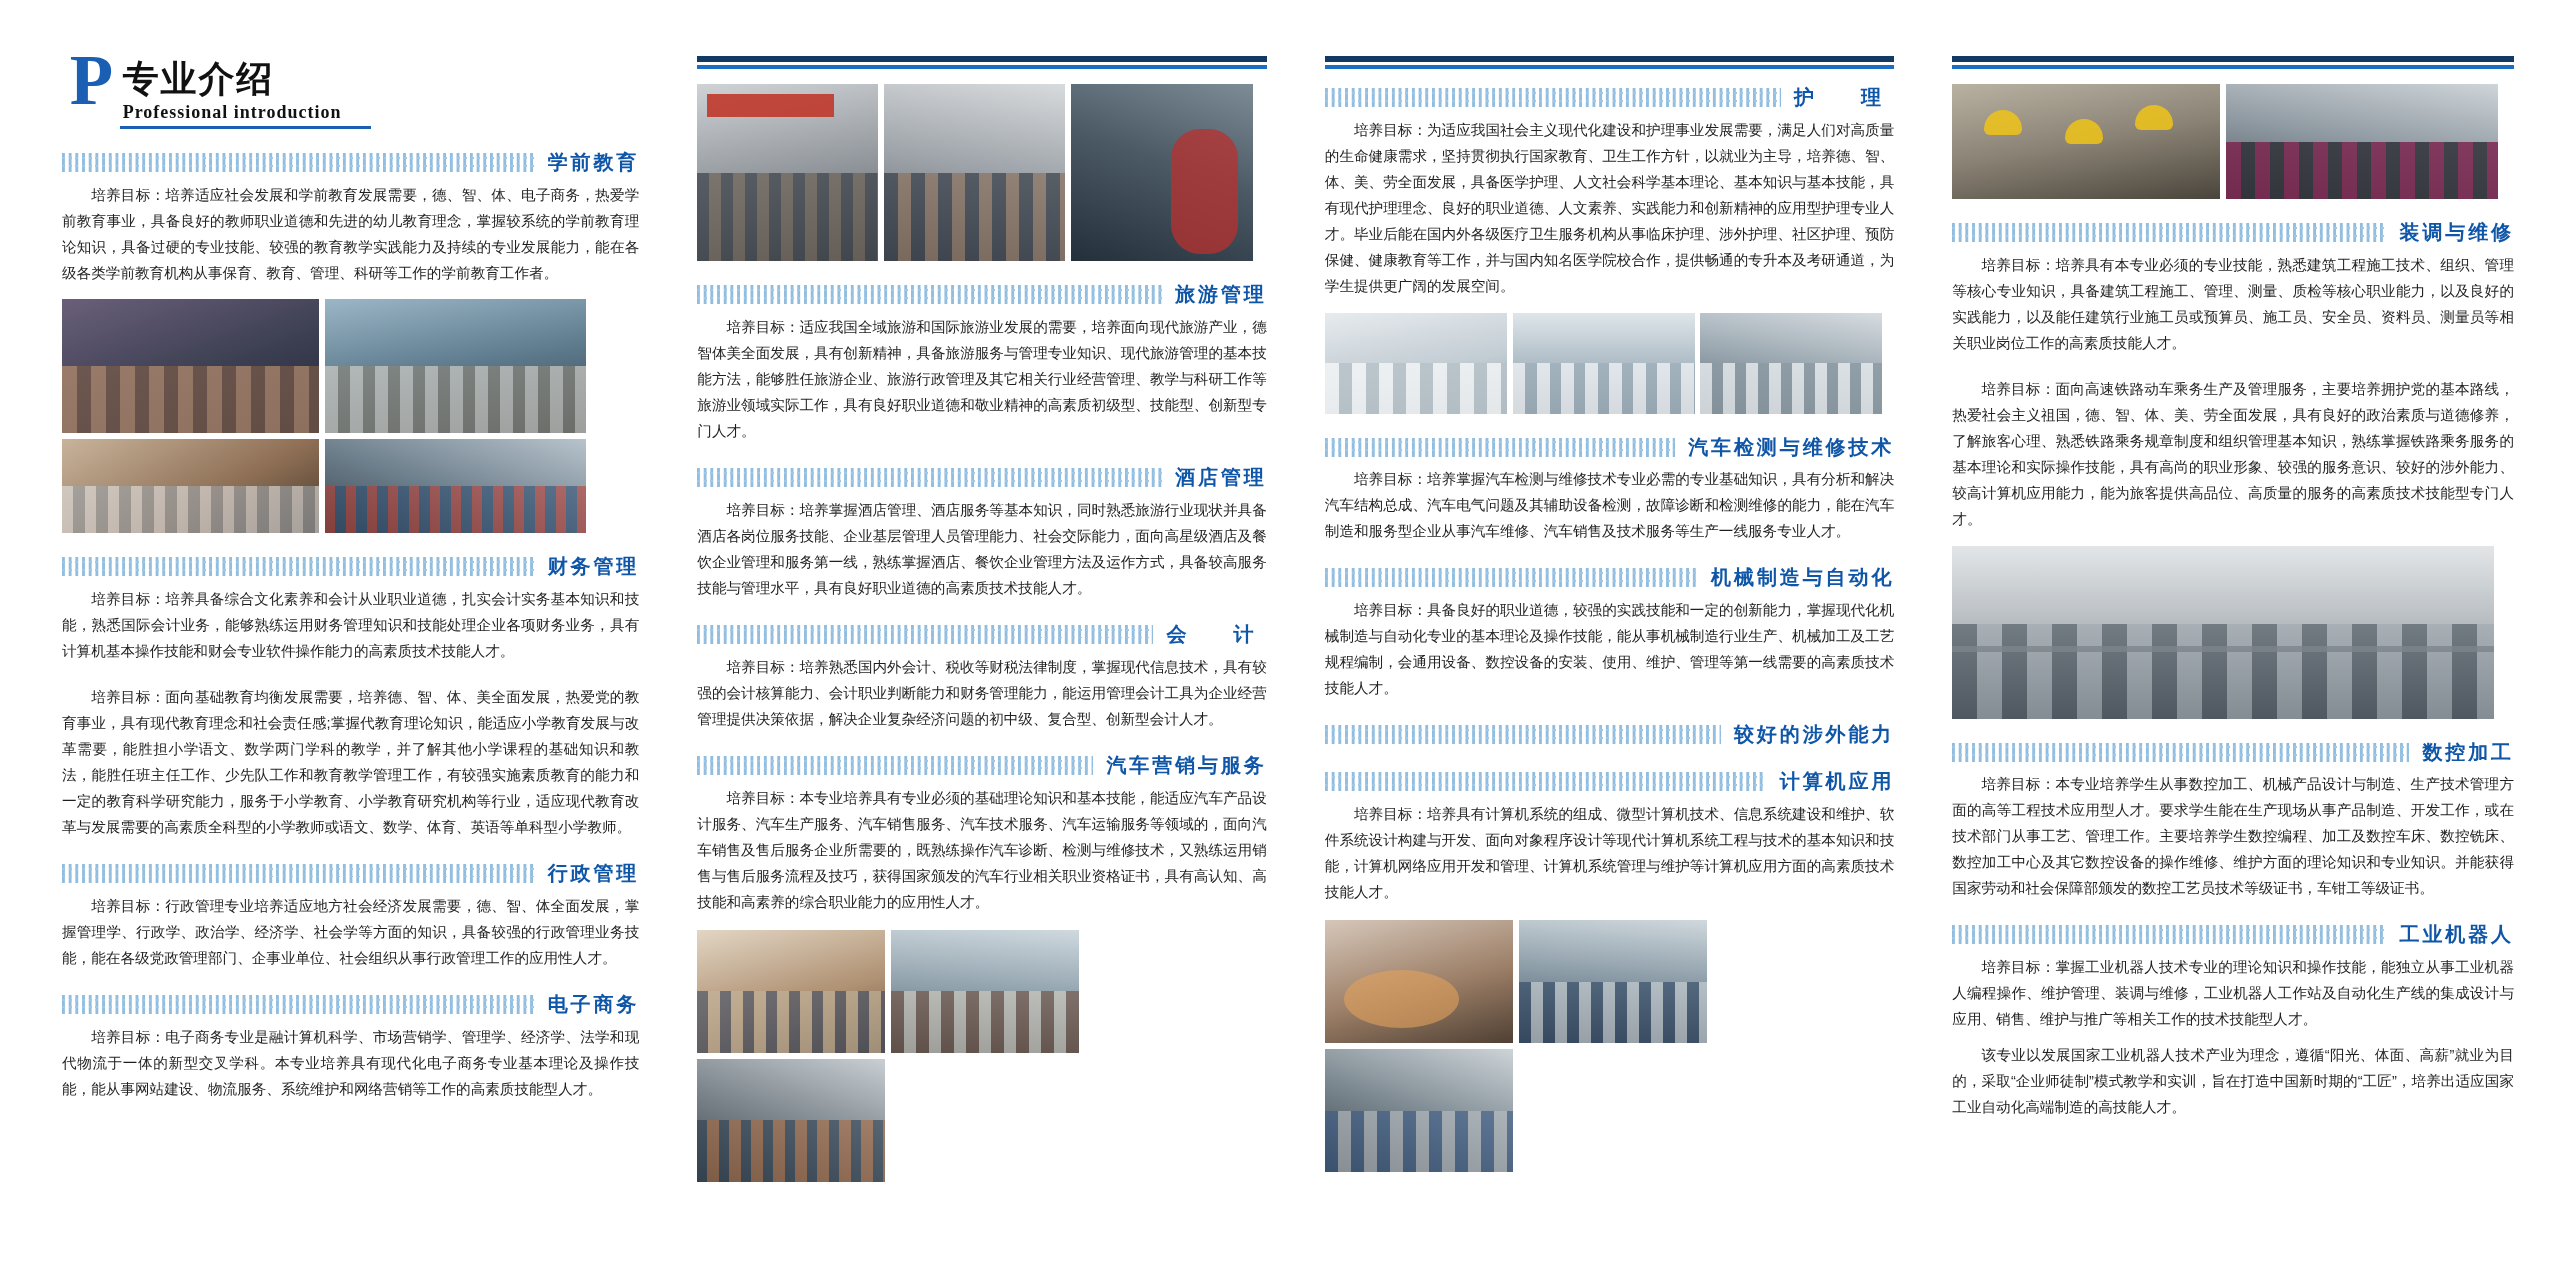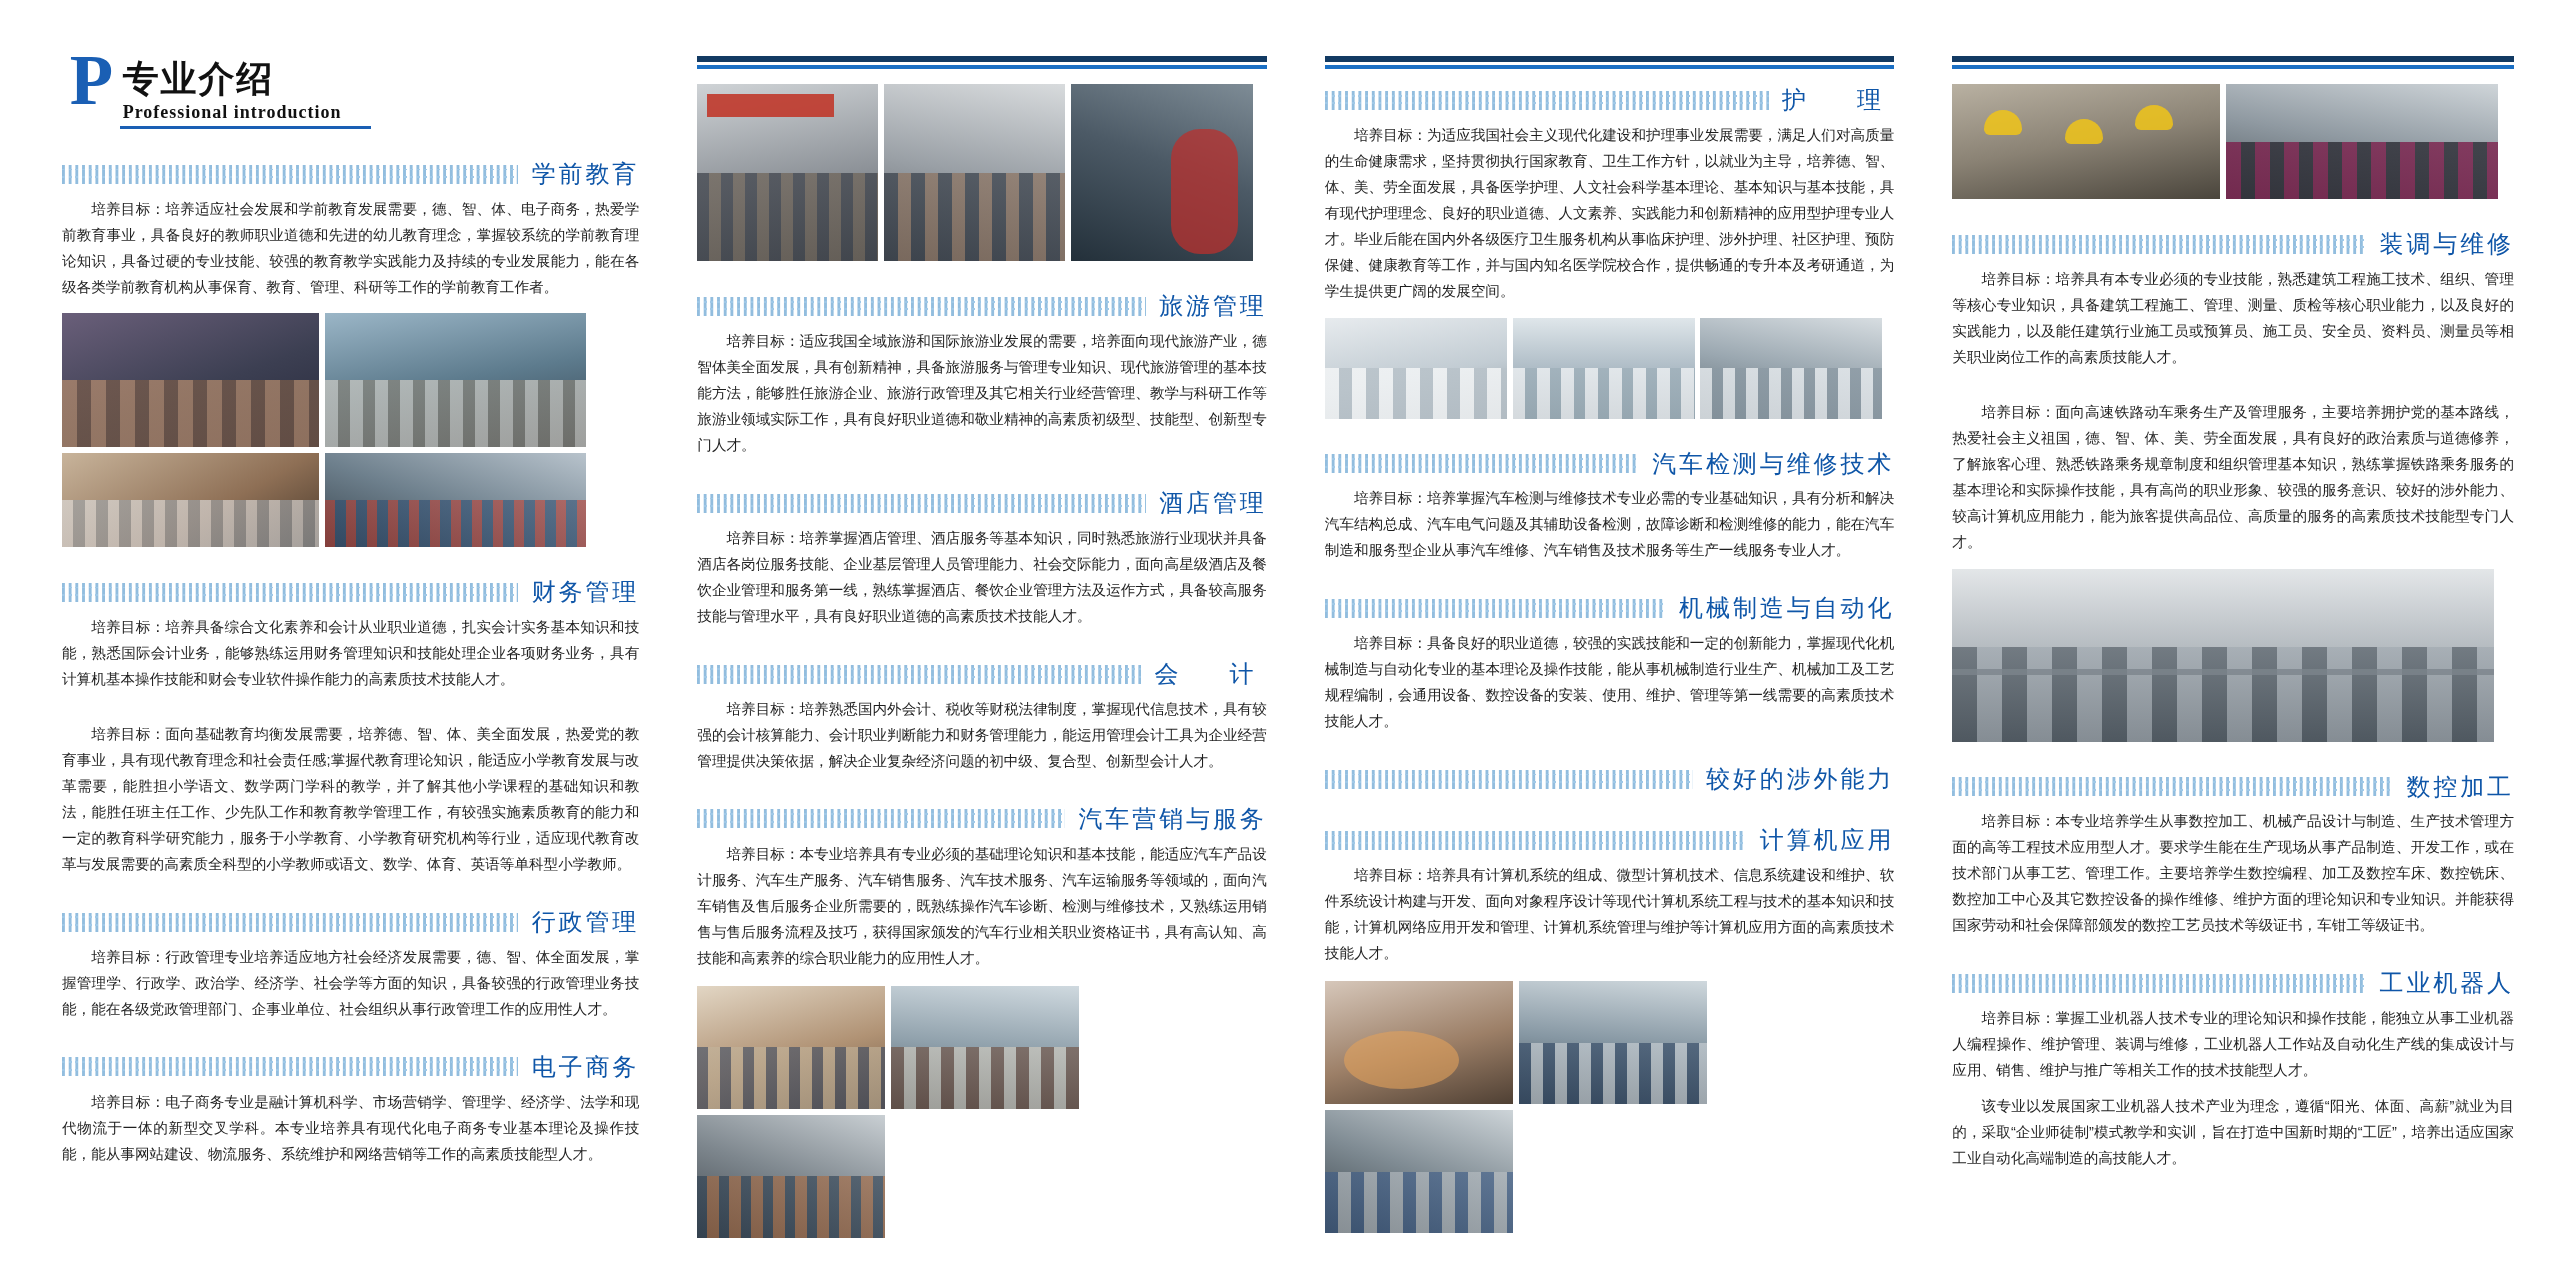--- a/index.html
+++ b/index.html
@@ -33,39 +33,39 @@
     font-size:18px;color:#111;letter-spacing:1px;margin-top:1.9px;font-weight:600;
   }
   .logo-underline{height:2.9px;background:#1a5fb4;width:251px;margin:3.8px 0 0 58px;}
 
   
   .top-rule{margin-top:5.8px;margin-bottom:15.3px;}
   .top-rule .bar1{height:6.7px;background:#123a63;width:100%;}
   .top-rule .bar2{height:3.8px;background:#1a6fc4;width:100%;margin-top:2.9px;}
 
   
-  .sec{margin-top:29px;}
+  .sec{margin-top:20px;}
   .sec-head{display:flex;align-items:center;justify-content:flex-end;gap:0;margin-bottom:5.8px;}
   .sec-dots{
     flex:1 1 auto;height:19px;margin-right:13.4px;
     background-image:
       repeating-linear-gradient(to right,#7fb2d9 0 2.9px,transparent 2.9px 6.7px);
     background-size:6.7px 1.9px;
     background-repeat:repeat;
     opacity:.85;
     position:relative;
   }
   .sec-dots::before,.sec-dots::after{
     content:"";position:absolute;left:0;right:0;height:1.9px;
     background-image:repeating-linear-gradient(to right,#8fbfe3 0 2.9px,transparent 2.9px 6.7px);
   }
   .sec-dots::before{top:3.8px;}
   .sec-dots::after{top:11.5px;}
   .sec-title{
-    font-size:24px;font-weight:400;color:#0f56a8;letter-spacing:2.9px;white-space:nowrap;
+    font-size:20px;font-weight:700;color:#0f56a8;letter-spacing:2.9px;white-space:nowrap;
   }
   .sec-title.wide{letter-spacing:13.4px;}
   .sec-body{
     font-size:14.6px;line-height:26px;color:#1f1f1f;text-align:justify;
     text-indent:2em;margin-top:3.8px;
   }
   .sec-body.p2{margin-top:9.6px;}
 
   
   .photos{margin-top:13.4px;display:flex;flex-wrap:wrap;gap:5.8px;}

